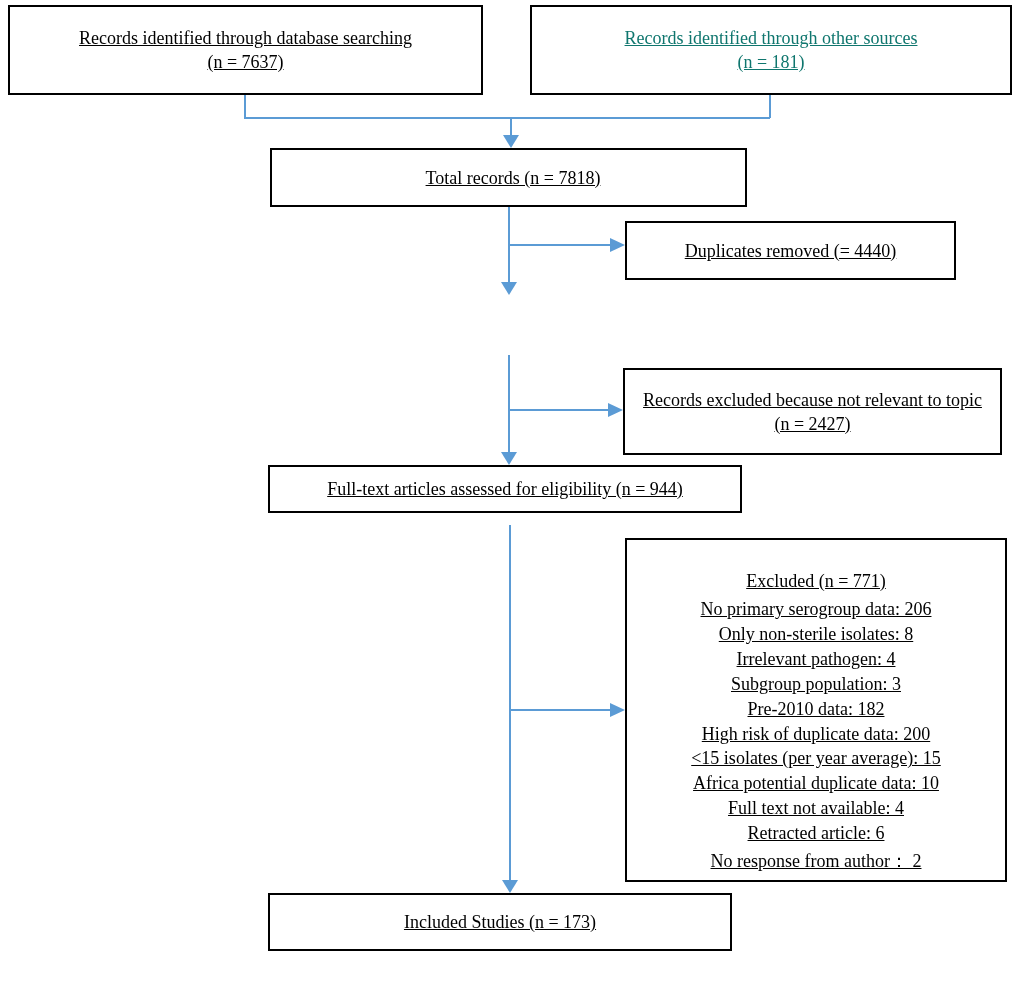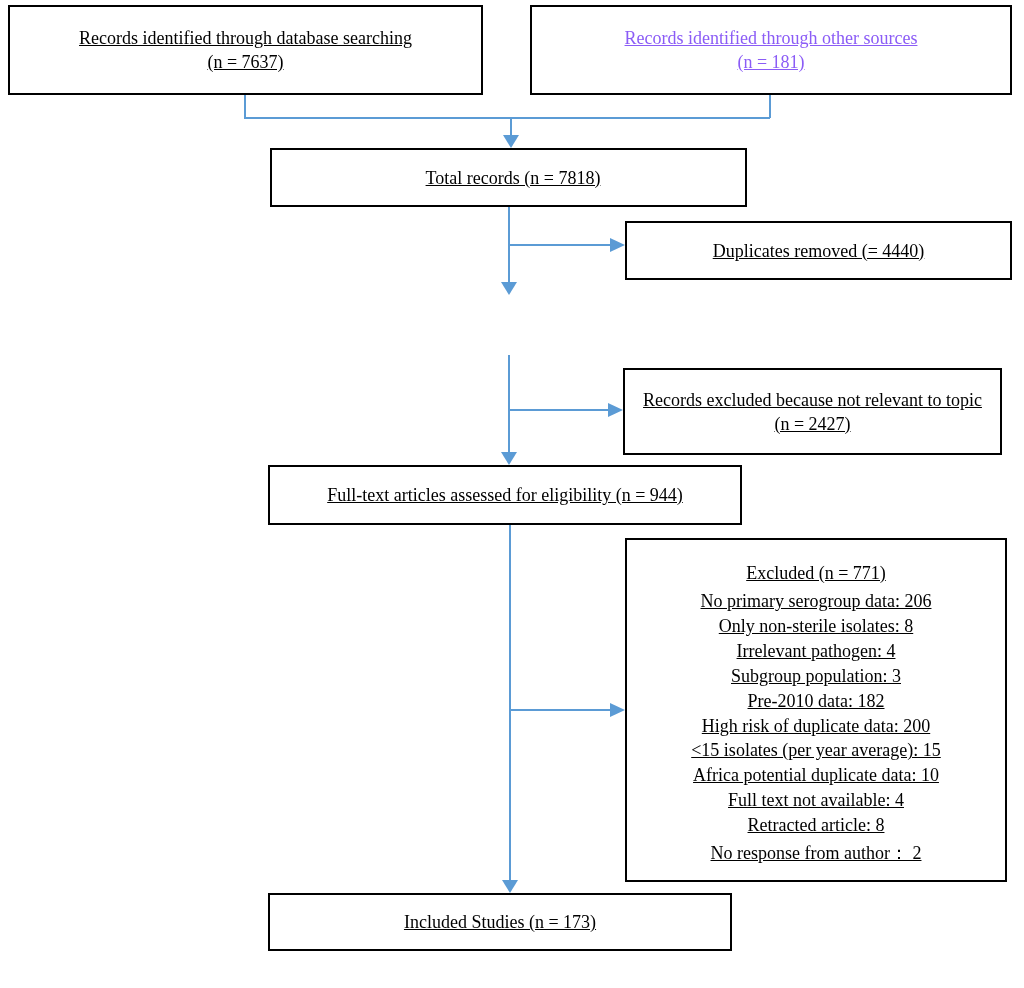--- a/index.html
+++ b/index.html
@@ -27,26 +27,26 @@
     text-align: center;
     font-size: 18px;
     line-height: 24px;
     box-sizing: border-box;
     text-decoration: underline;
   }
   
   #box-db        { left: 8px;   top: 5px;   width: 475px; height: 90px; }
   #box-other     { left: 530px; top: 5px;   width: 482px; height: 90px; }
   #box-total     { left: 270px; top: 148px; width: 477px; height: 59px; padding-left: 9px; }
-  #box-dup       { left: 625px; top: 221px; width: 387px; height: 59px; }
+  #box-dup       { left: 625px; top: 221px; width: 331px; height: 59px; }
   #box-screened  { left: 270px; top: 295px; width: 477px; height: 60px; }
   #box-notrel    { left: 623px; top: 368px; width: 379px; height: 87px; padding: 0 12px; }
-  #box-fulltext  { left: 268px; top: 465px; width: 474px; height: 60px; }
+  #box-fulltext  { left: 268px; top: 465px; width: 474px; height: 48px; }
   #box-excluded  { left: 625px; top: 538px; width: 382px; height: 344px;
-                   justify-content: flex-start; padding-top: 21px; }
+                   justify-content: flex-start; padding-top: 29px; }
   #box-included  { left: 268px; top: 893px; width: 464px; height: 58px; }
 
   .excl-title { margin-bottom: 3px; line-height: 25px; }
   .excl-reason { line-height: 24.9px; }
   .excl-reason-last { margin-top: 3px; }
 
   
   .vline { position: absolute; width: 1.6px; background: var(--conn, #5B9BD5); }
   .hline { position: absolute; height: 1.6px; background: var(--conn, #5B9BD5); }
   .arr-down {
@@ -87,21 +87,21 @@
 </head>
 <body>
 
 <div id="canvas" style="background: rgb(255, 255, 255);">
 
   <div class="pbox" id="box-db" style="border-color: rgb(0, 0, 0); color: rgb(0, 0, 0);">
     <div>Records identified through database searching</div>
     <div>(n = 7637)</div>
   </div>
 
-  <div class="pbox" id="box-other" style="border-color: rgb(0, 0, 0); color: #8b5cf6; align-items: center;">
+  <div class="pbox" id="box-other" style="border-color: rgb(0, 0, 0); color: #0f766e; align-items: center;">
     <div>Records identified through other sources</div>
     <div>(n = 181)</div>
   </div>
 
   <div class="vline" id="v-db"></div>
   <div class="vline" id="v-other"></div>
   <div class="hline" id="h-merge"></div>
   <div class="vline" id="v-merge"></div>
   <div class="arr-down" id="a-total"></div>
 
@@ -141,21 +141,21 @@
     <div class="excl-title">Excluded (n = 771)</div>
     <div class="excl-reason">No primary serogroup data: 206</div>
     <div class="excl-reason">Only non-sterile isolates: 8</div>
     <div class="excl-reason">Irrelevant pathogen: 4</div>
     <div class="excl-reason">Subgroup population: 3</div>
     <div class="excl-reason">Pre-2010 data: 182</div>
     <div class="excl-reason">High risk of duplicate data: 200</div>
     <div class="excl-reason">&lt;15 isolates (per year average): 15</div>
     <div class="excl-reason">Africa potential duplicate data: 10</div>
     <div class="excl-reason">Full text not available: 4</div>
-    <div class="excl-reason">Retracted article: 8</div>
+    <div class="excl-reason">Retracted article: 6</div>
     <div class="excl-reason excl-reason-last">No response from author： 2</div>
   </div>
 
   <div class="pbox" id="box-included" style="border-color: rgb(0, 0, 0); color: rgb(0, 0, 0);">
     <div>Included Studies (n = 173)</div>
   </div>
 
 </div>
 
 </body></html>

